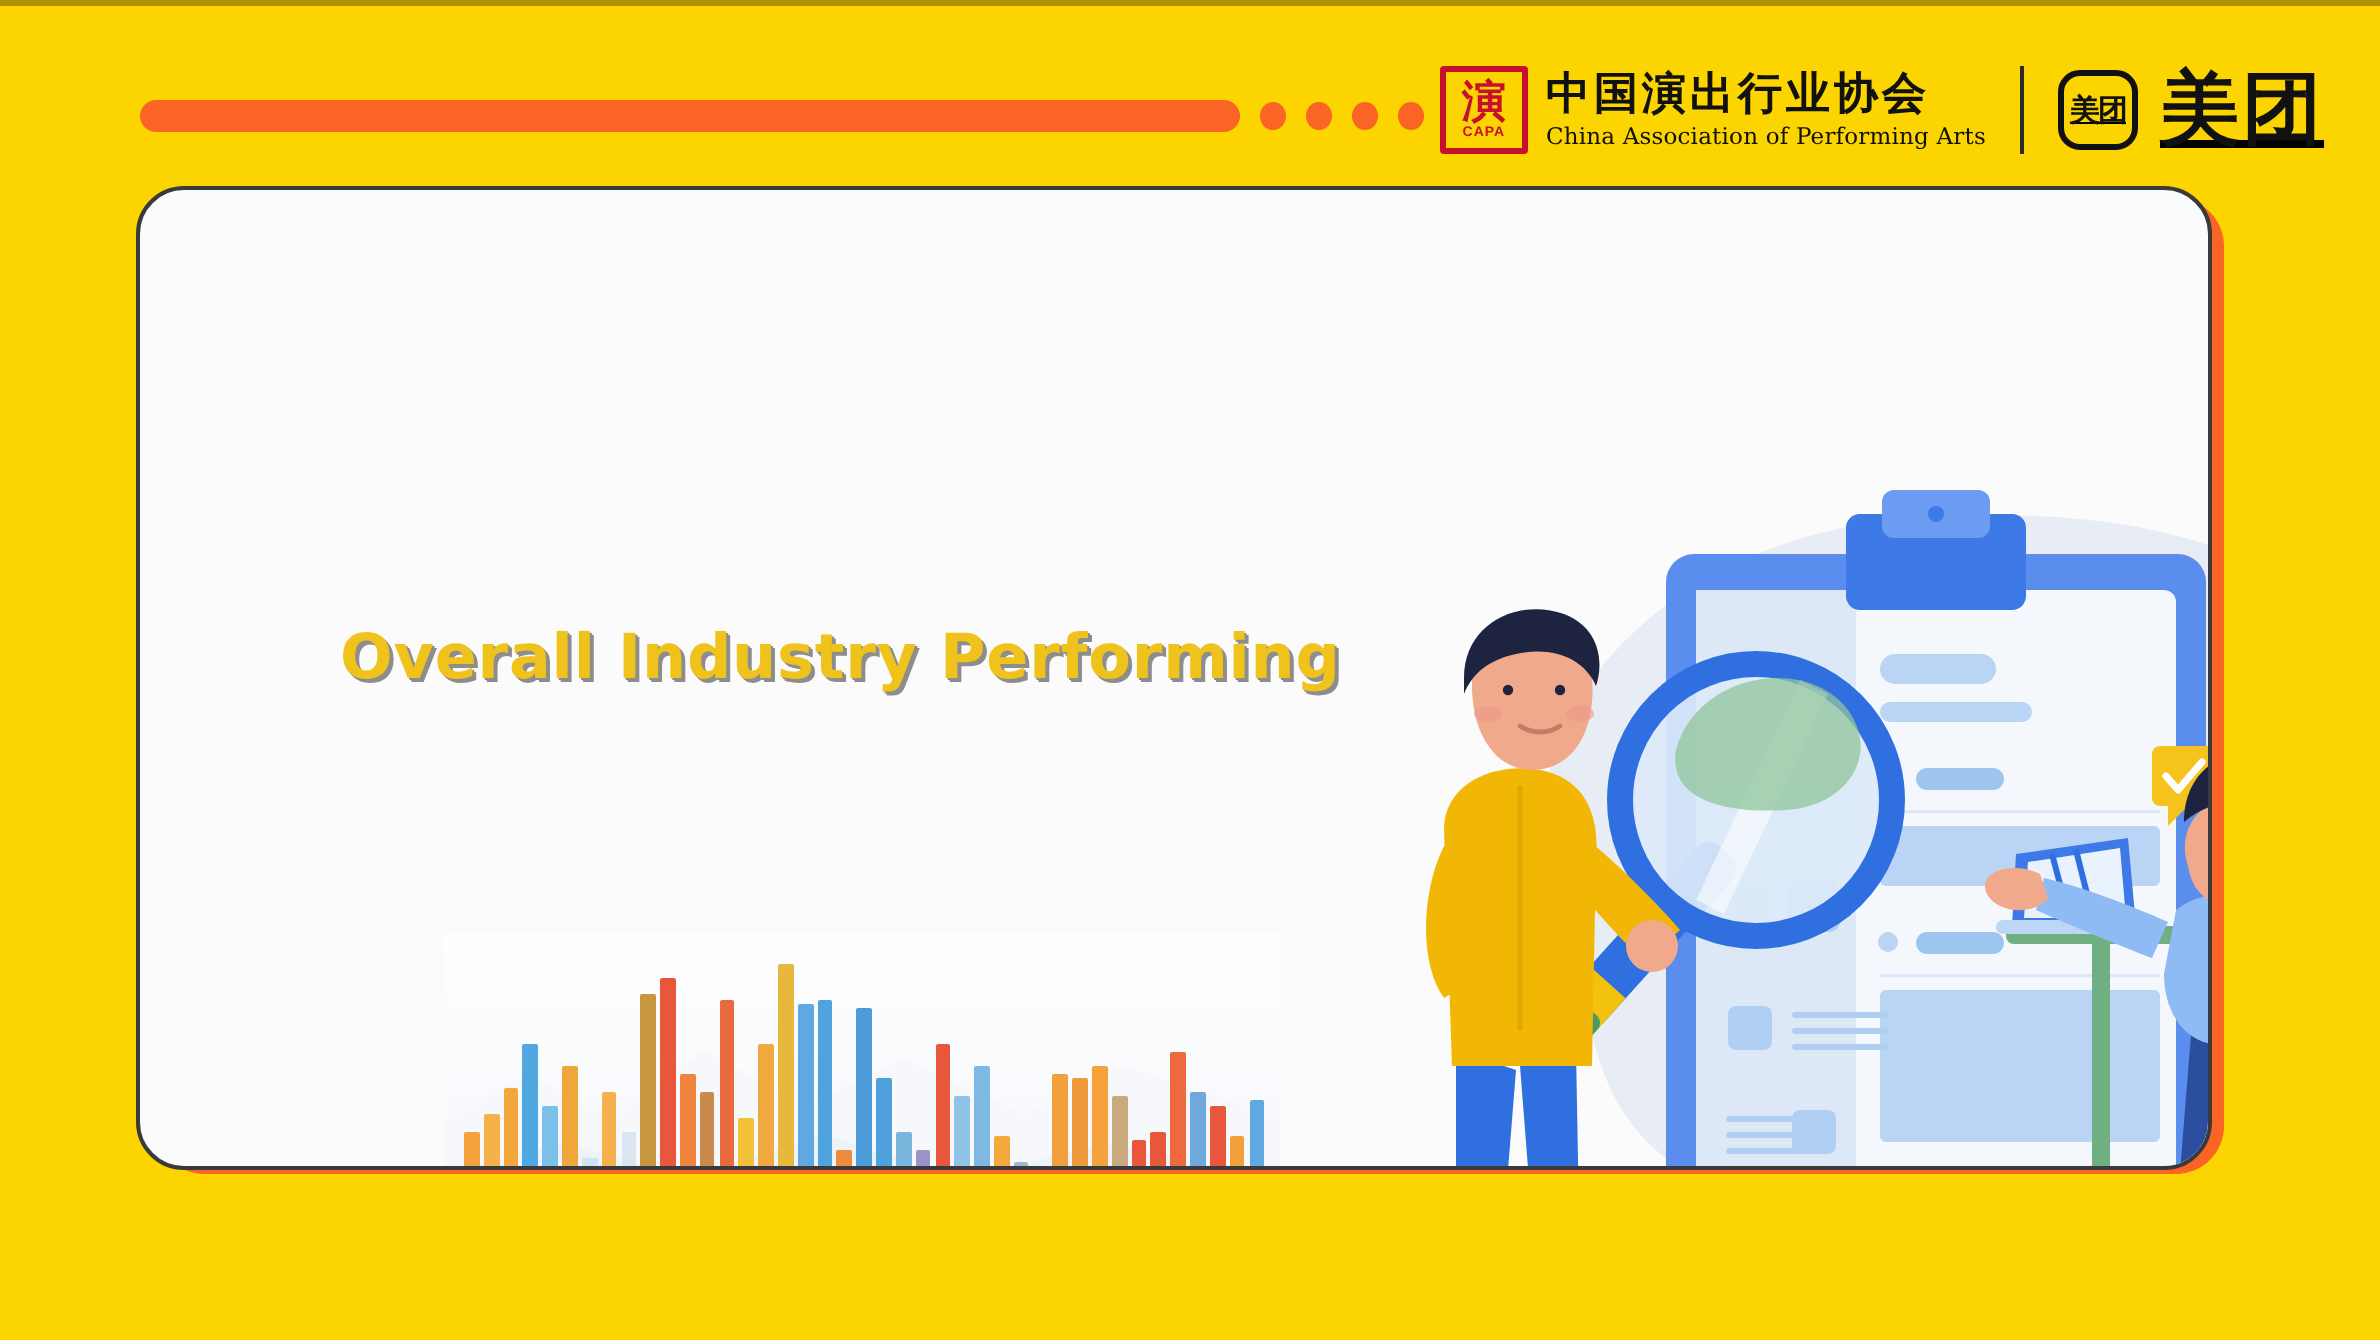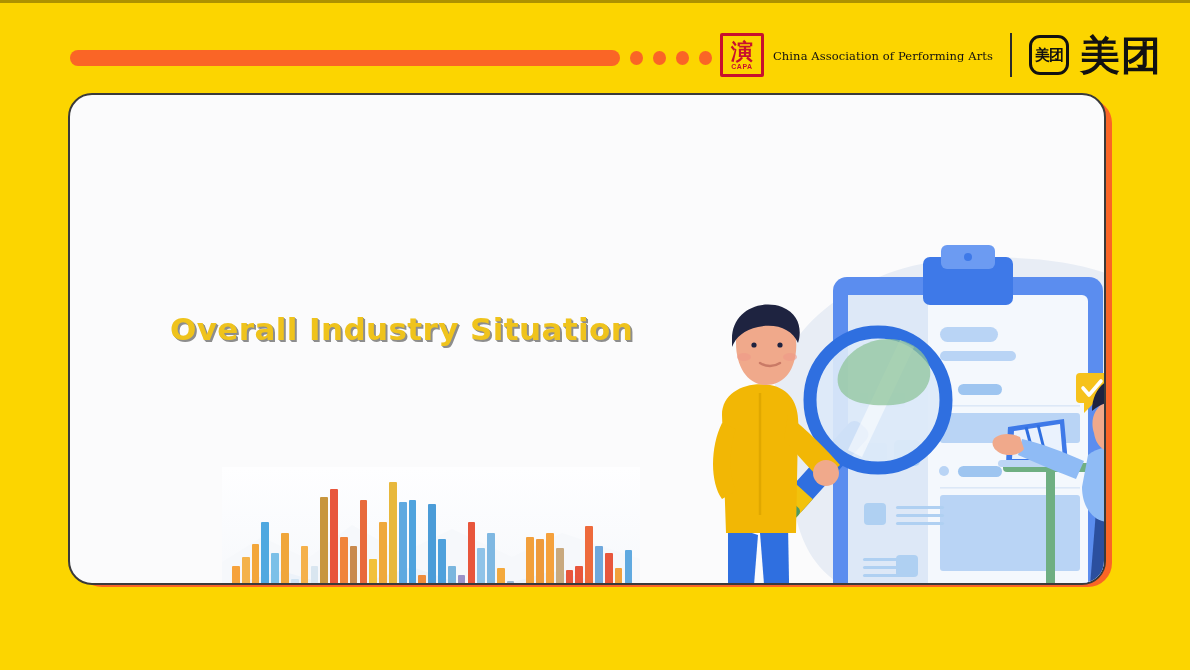--- a/index.html
+++ b/index.html
@@ -32,21 +32,21 @@
   .capa-txt{display:flex;flex-direction:column;justify-content:center;}
   .capa-cn{
     font-family:"DejaVu Serif","Liberation Serif",serif;
     font-size:22px;font-weight:700;color:#111;letter-spacing:2px;line-height:24px;
   }
   .capa-en{
     font-family:"DejaVu Serif","Liberation Serif",serif;
     font-size:11.5px;color:#111;line-height:14px;margin-top:2px;letter-spacing:.1px;
   }
   .divider{width:2px;height:44px;background:#2b2b2b;margin:0 17px;}
-  .mt{display:flex;align-items:center;gap:11px;}
+  .mt{display:flex;align-items:center;gap:11px;text-decoration:underline;}
   .mt-box{
     width:40px;height:40px;border:3px solid #111;border-radius:11px;box-sizing:border-box;
     display:flex;align-items:center;justify-content:center;
     font-family:"DejaVu Sans","Liberation Sans",sans-serif;
     font-size:15px;font-weight:700;color:#111;letter-spacing:-1px;
   }
   .mt-word{
     font-family:"DejaVu Sans","Liberation Sans",sans-serif;
     font-size:40px;font-weight:700;color:#111;letter-spacing:1px;line-height:40px;
   }
@@ -105,20 +105,21 @@
     <i></i>
   </div>
 
   <div class="logos">
     <div class="capa">
       <div class="seal">
         <span class="ch">演</span>
         <span class="en">CAPA</span>
       </div>
       <div class="capa-txt">
+        <div class="capa-cn">中国演出行业协会</div>
         <div class="capa-en">China Association of Performing Arts</div>
       </div>
     </div>
     <div class="divider"></div>
     <div class="mt">
       <div class="mt-box">美团</div>
       <div class="mt-word">美团</div>
     </div>
   </div>
 
@@ -299,16 +300,16 @@
 
         <path d="M290 34 C282 38 278 50 278 62 L278 78 L318 78 L318 60 C318 46 314 38 306 34 Z" fill="#2B3A4A"></path>
         <rect x="284" y="70" width="10" height="8" fill="#22262E"></rect>
         <rect x="302" y="70" width="10" height="8" fill="#22262E"></rect>
         <path d="M290 22 C290 13 297 9 304 10 C312 11 316 18 314 27 C312 34 305 37 299 35 C292 33 290 28 290 22 Z" fill="#15181F"></path>
         <path d="M312 38 C322 34 330 28 336 24 L332 18 C324 22 314 28 306 32 Z" fill="#2B3A4A"></path>
         <path d="M330 26 L346 16" stroke="#4CAF50" stroke-width="3" stroke-linecap="round"></path>
       </svg>
     </div>
 
-    <div class="t-en">Overall Industry Situation</div>
+    <div class="t-en">Overall Industry Performing</div>
 
   </div>
 </div>
 
 </body></html>

